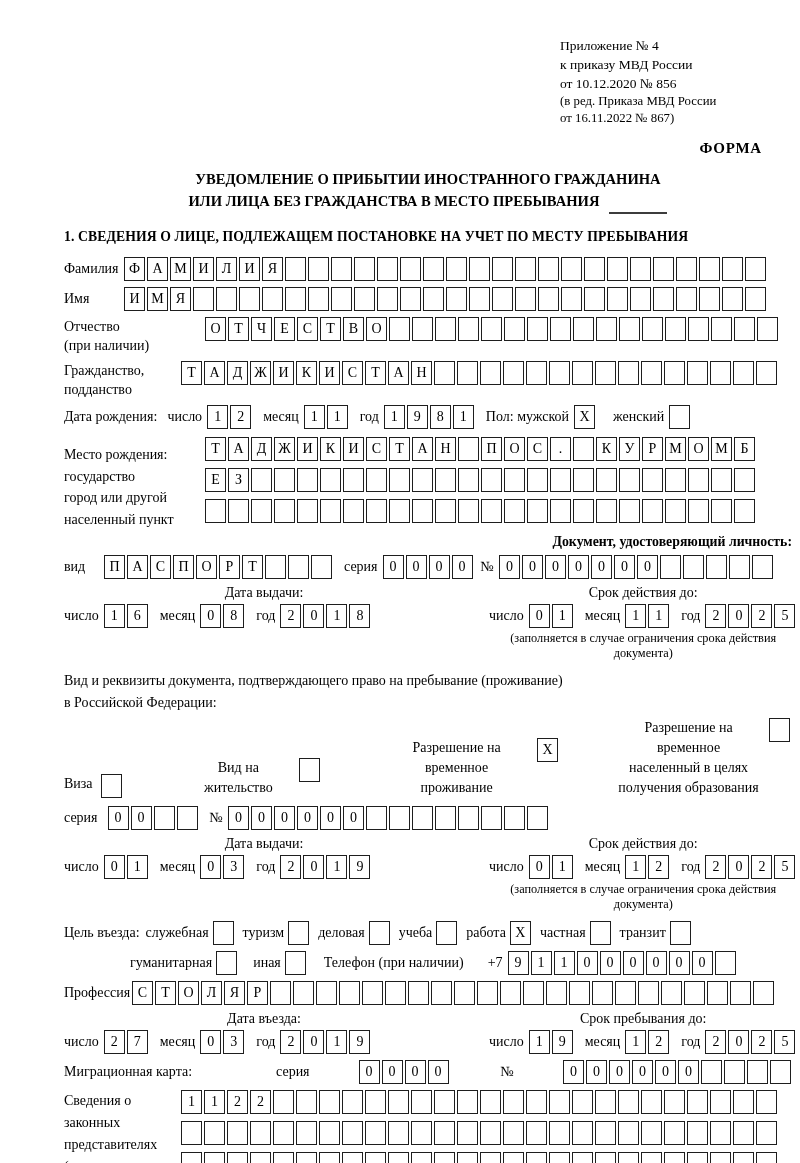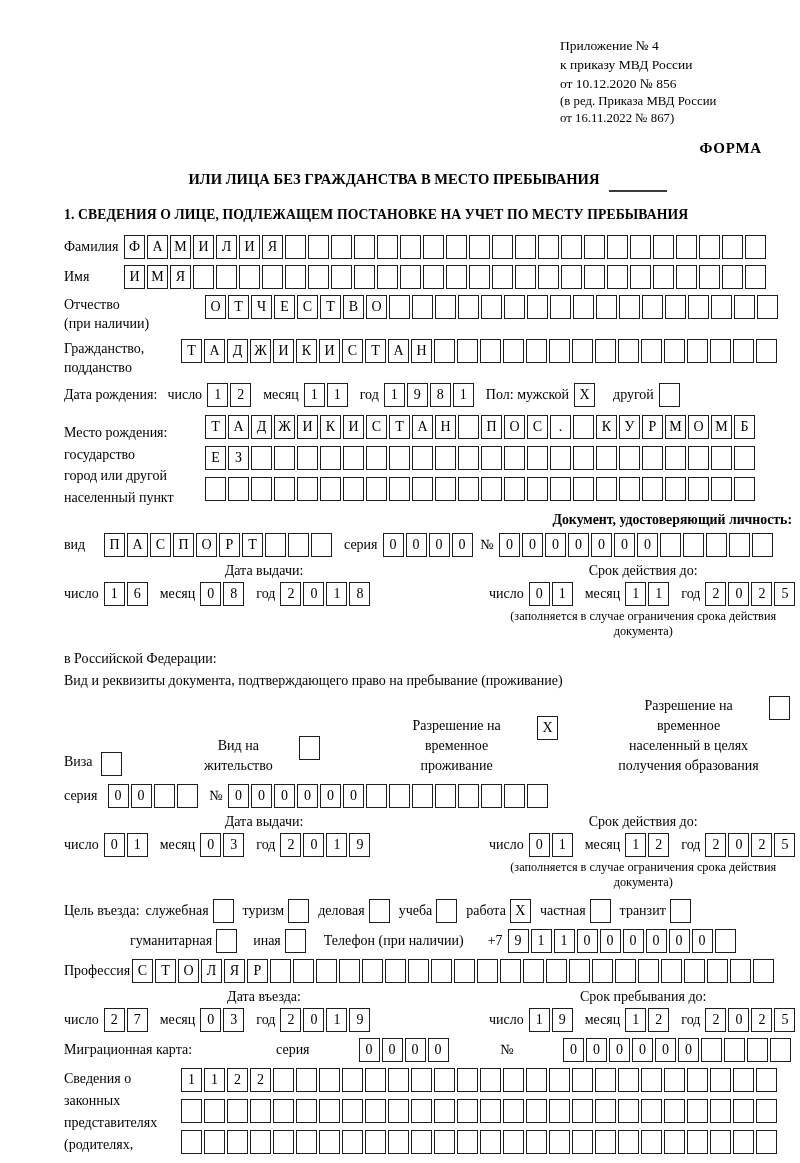--- a/index.html
+++ b/index.html
@@ -68,20 +68,21 @@
     <div>Приложение № 4</div>
     <div>к приказу МВД России</div>
     <div>от 10.12.2020 № 856</div>
     <div class="amend">(в ред. Приказа МВД России</div>
     <div class="amend">от 16.11.2022 № 867)</div>
   </div>
 
   <div class="forma">ФОРМА</div>
 
   <div class="title">
+    <div>УВЕДОМЛЕНИЕ О ПРИБЫТИИ ИНОСТРАННОГО ГРАЖДАНИНА</div>
     <div>
       <span>ИЛИ ЛИЦА БЕЗ ГРАЖДАНСТВА В МЕСТО ПРЕБЫВАНИЯ</span><span class="tuline">&nbsp;</span>
     </div>
   </div>
 
   <div class="section-h">1. СВЕДЕНИЯ О ЛИЦЕ, ПОДЛЕЖАЩЕМ ПОСТАНОВКЕ НА УЧЕТ ПО МЕСТУ ПРЕБЫВАНИЯ</div>
 
   <div class="frow">
     <span class="lbl" style="width:60px">Фамилия</span>
     <span class="cells">
@@ -235,21 +236,21 @@
     <span class="cells">
         <span class="cell">1</span>
         <span class="cell">9</span>
         <span class="cell">8</span>
         <span class="cell">1</span>
       </span>
     <span class="dl">Пол: мужской</span>
     <span class="cells">
         <span class="cell">X</span>
       </span>
-    <span class="dl" style="margin-left:16px">другой</span>
+    <span class="dl" style="margin-left:16px">женский</span>
     <span class="cells">
         <span class="cell"></span>
       </span>
   </div>
 
   <div class="mplace">
     <div class="lblcol">
       <div>Место рождения:</div>
       <div>государство</div>
       <div>город или другой</div>
@@ -419,22 +420,22 @@
             <span class="cell">0</span>
             <span class="cell">2</span>
             <span class="cell">5</span>
           </span>
       </div>
       <div class="dnote">(заполняется в случае ограничения срока действия документа)</div>
     </div>
   </div>
 
   <div class="intro">
+    <div>Вид и реквизиты документа, подтверждающего право на пребывание (проживание)</div>
     <div>в Российской Федерации:</div>
-    <div>Вид и реквизиты документа, подтверждающего право на пребывание (проживание)</div>
   </div>
 
   <div class="opts">
     <div class="opt" style="margin-right:22px">
       <span class="olbl">Виза</span>
       <span class="cells">
           <span class="cell"></span>
         </span>
     </div>
     <div class="opt" style="margin-right:22px">

